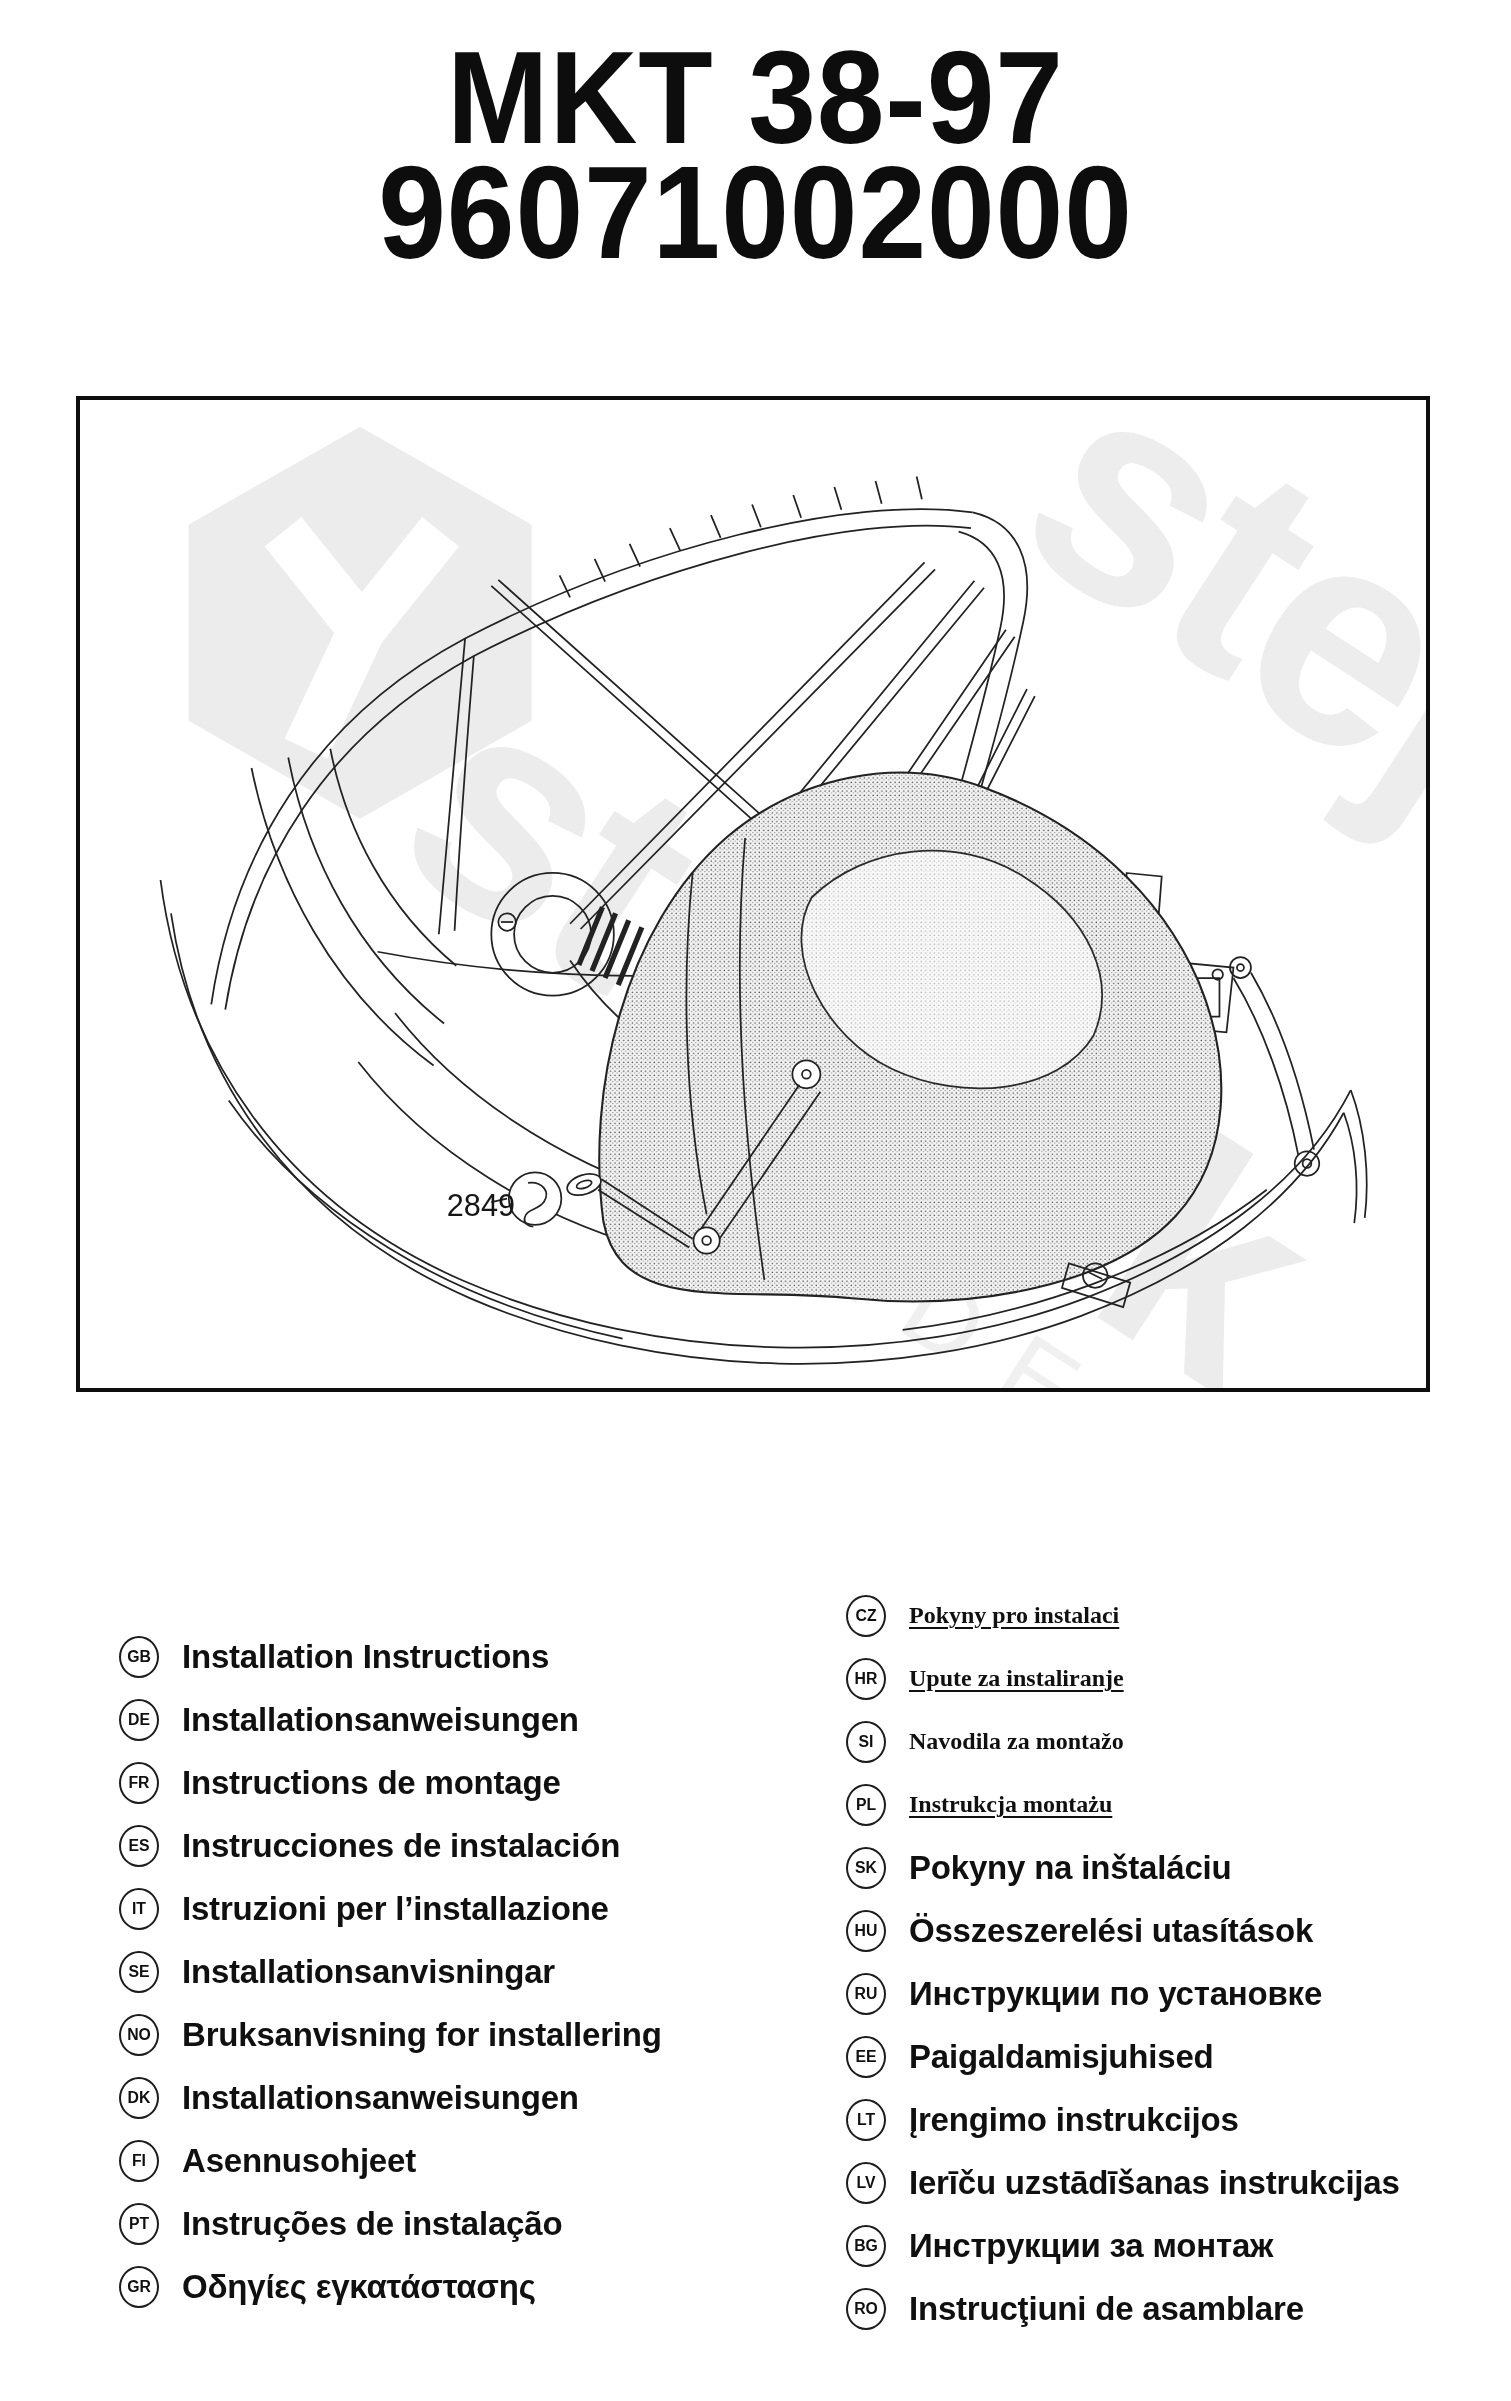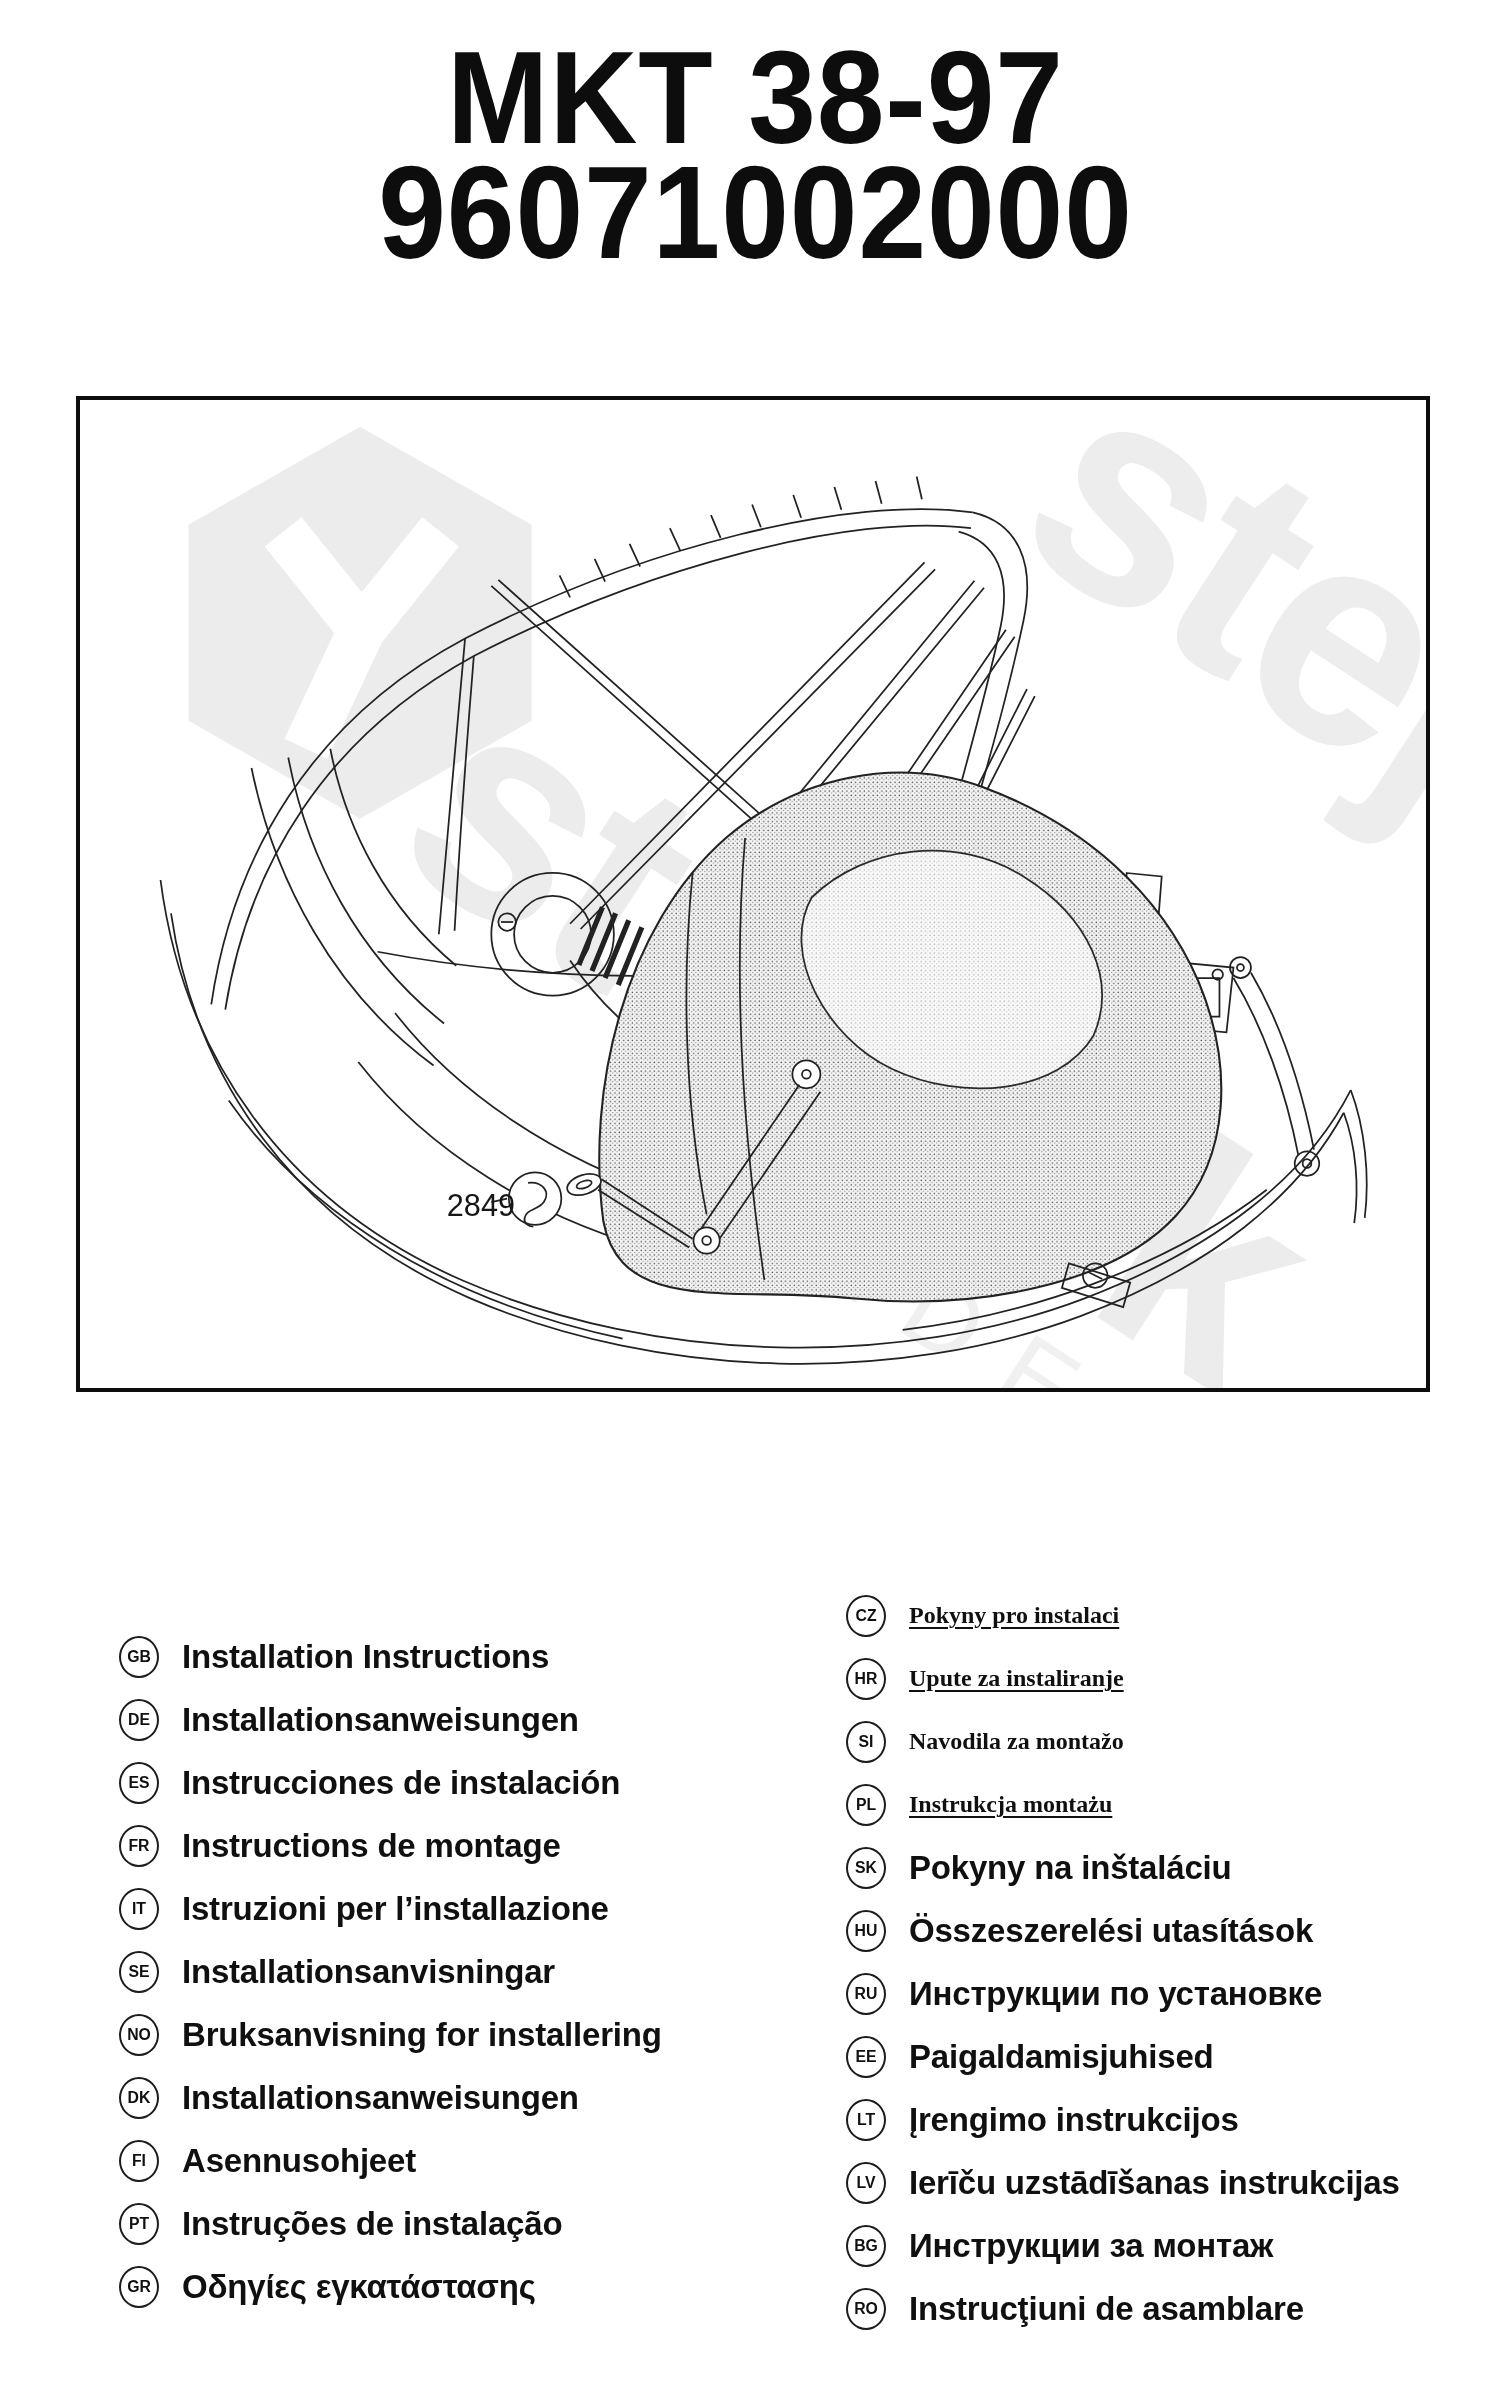--- a/index.html
+++ b/index.html
@@ -144,28 +144,28 @@
   <div class="lang-col" id="col-left">
       <div class="lang-row">
         <span class="code-badge">GB</span>
         <span class="lang-label">Installation Instructions</span>
       </div>
       <div class="lang-row">
         <span class="code-badge">DE</span>
         <span class="lang-label">Installationsanweisungen</span>
       </div>
       <div class="lang-row">
+        <span class="code-badge">FR</span>
+        <span class="lang-label">Instructions de montage</span>
+      </div>
+      <div class="lang-row">
         <span class="code-badge">ES</span>
         <span class="lang-label">Instrucciones de instalación</span>
       </div>
       <div class="lang-row">
-        <span class="code-badge">FR</span>
-        <span class="lang-label">Instructions de montage</span>
-      </div>
-      <div class="lang-row">
         <span class="code-badge">IT</span>
         <span class="lang-label">Istruzioni per l’installazione</span>
       </div>
       <div class="lang-row">
         <span class="code-badge">SE</span>
         <span class="lang-label">Installationsanvisningar</span>
       </div>
       <div class="lang-row">
         <span class="code-badge">NO</span>
         <span class="lang-label">Bruksanvisning for installering</span>

